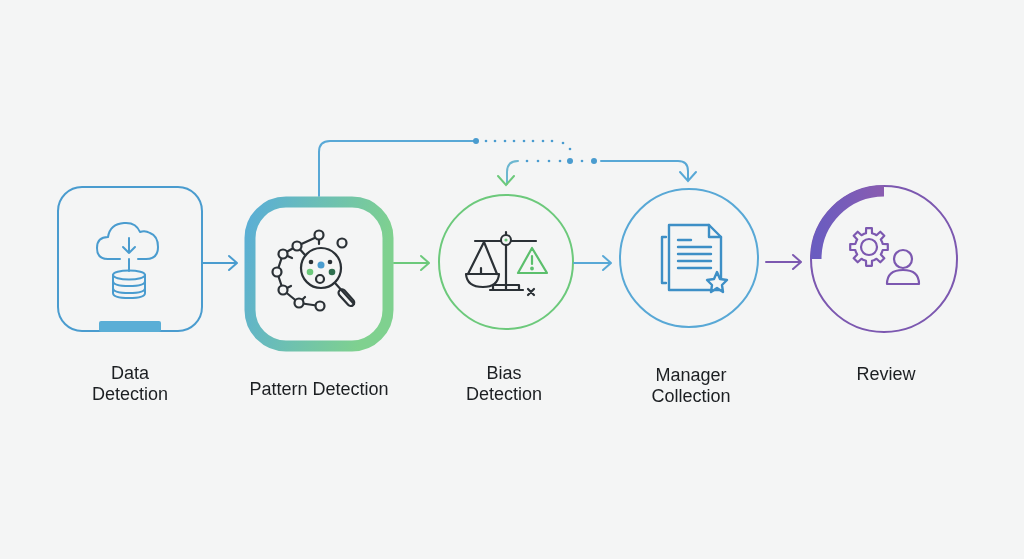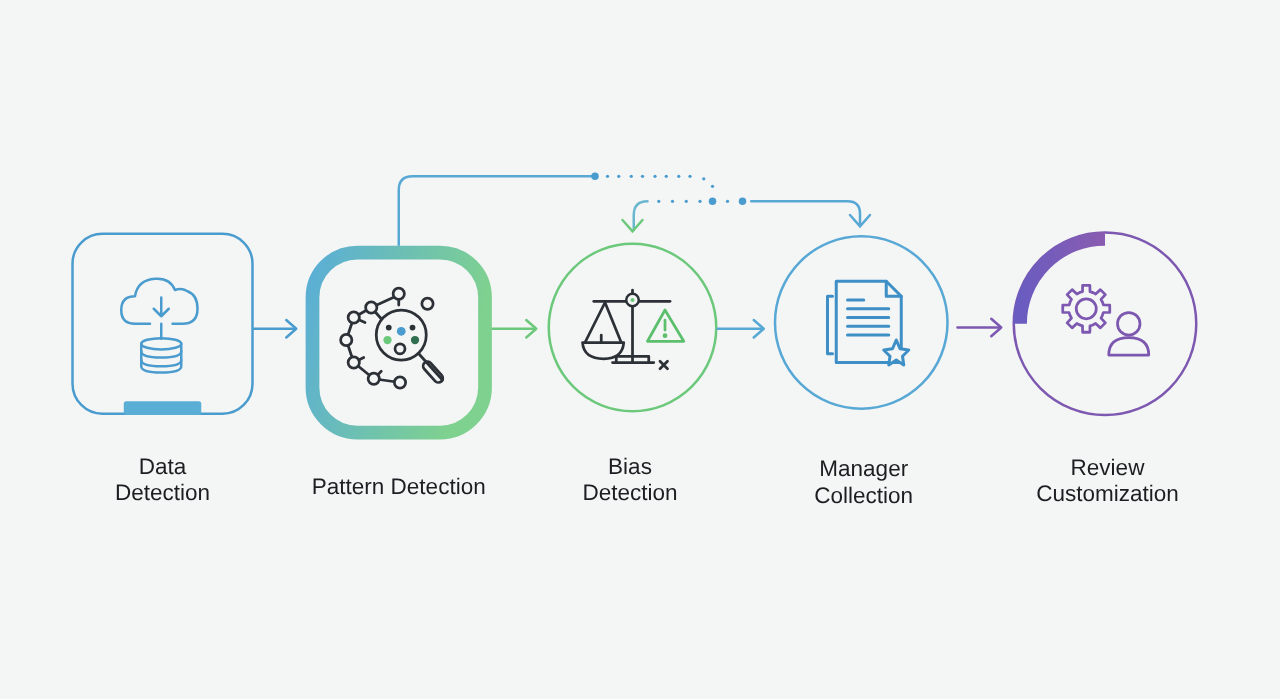--- a/index.html
+++ b/index.html
@@ -187,14 +187,13 @@
 <div class="label" style="left:429px; top:363px; width:150px;">
   <div>Bias</div>
   <div>Detection</div>
 </div>
 <div class="label" style="left:611px; top:365px; width:160px;">
   <div>Manager</div>
   <div>Collection</div>
 </div>
 <div class="label" style="left:800px; top:364px; width:172px;">
   <div>Review</div>
-  <div>Customization</div>
 </div>
 
 </body></html>

